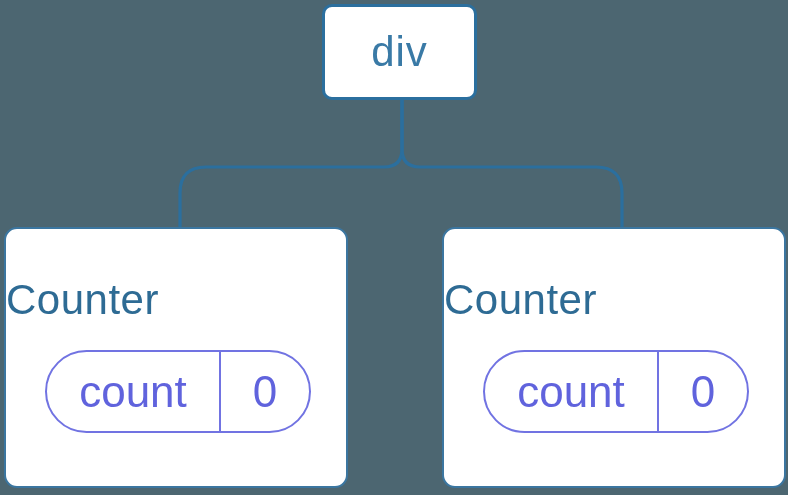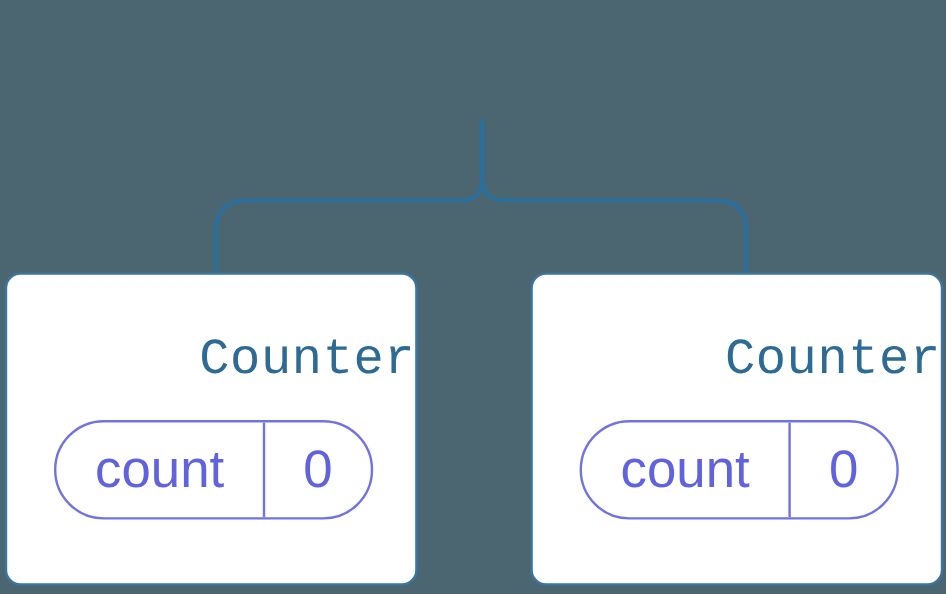--- a/index.html
+++ b/index.html
@@ -59,26 +59,25 @@
     border: 2px solid var(--card-border);
     border-radius: 13px;
     z-index: 2;
   }
   .card.left { left: 4px; }
   .card.right { left: 442px; }
   .card-title {
     position: absolute;
     left: 0; right: 0;
     top: 48px;
-    text-align: right;
+    text-align: left;
     font-size: 42px;
     line-height: 46px;
     letter-spacing: 0.5px;
     color: var(--title-text);
-    font-family: Liberation Mono, monospace;
   }
   .state-pill {
     position: absolute;
     left: 39px; top: 121px;
     width: 266px; height: 83px;
     border: 2px solid var(--pill-border);
     border-radius: 49px;
     display: flex;
     overflow: hidden;
     background: var(--card-bg);
@@ -104,20 +103,23 @@
 </head>
 <body>
 
 <div class="canvas">
 
   <svg class="connectors" viewBox="0 0 788 495" aria-hidden="true">
     <path d="M402 100 L402 149 Q402 167 384 167 L206 167 Q180 167 180 193 L180 229"></path>
     <path d="M402 100 L402 149 Q402 167 420 167 L596 167 Q622 167 622 193 L622 229"></path>
   </svg>
 
+  <div class="node-root">
+    <span>div</span>
+  </div>
 
   <div class="card left">
     <div class="card-title">Counter</div>
     <div class="state-pill">
       <span class="state-key">count</span>
       <span class="state-value">0</span>
     </div>
   </div>
 
   <div class="card right">

